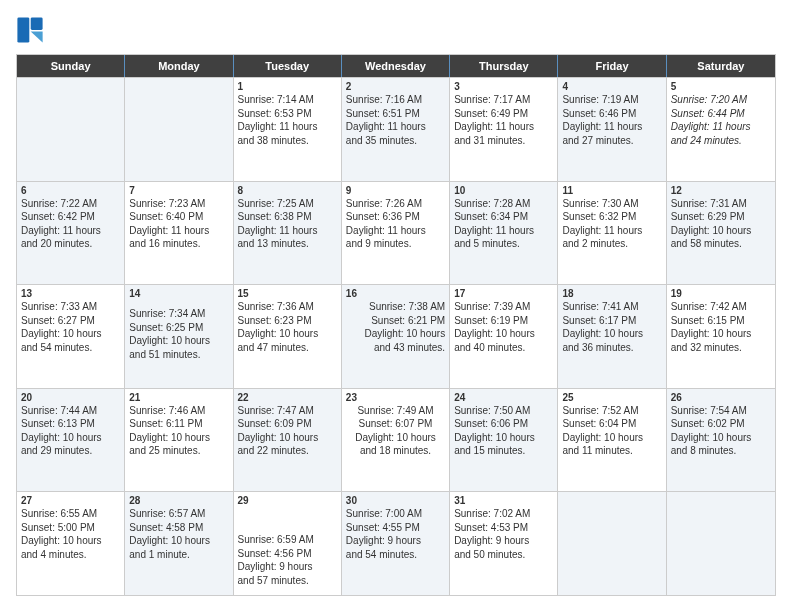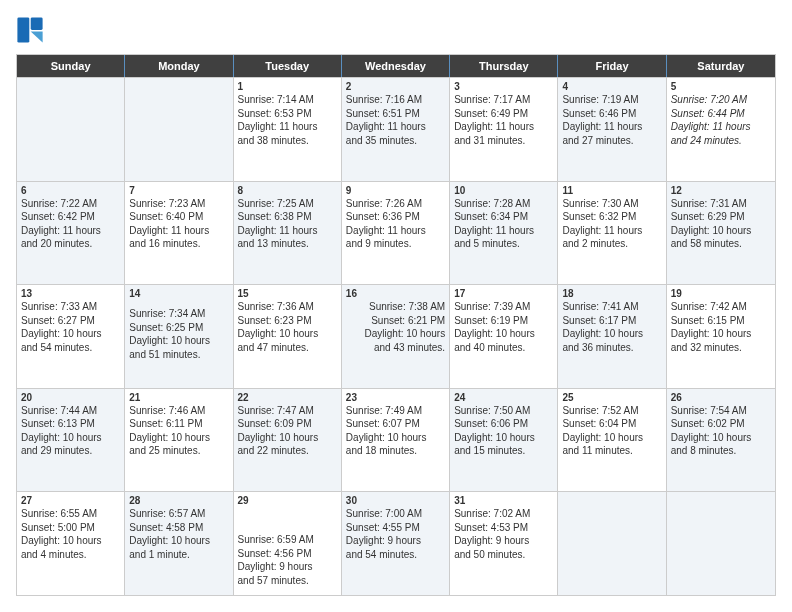--- a/index.html
+++ b/index.html
@@ -299,21 +299,21 @@
           </div>
           <div class="cal-cell shaded">
             <span class="day-num">22</span>
             <div class="cell-text" style="white-space: pre-line;">Sunrise: 7:47 AM
 Sunset: 6:09 PM
 Daylight: 10 hours
 and 22 minutes.</div>
           </div>
           <div class="cal-cell">
             <span class="day-num">23</span>
-            <div class="cell-text" style="white-space: pre-line;">Sunrise: 7:49 AM
+            <div class="cell-text" style="white-space: pre-line; text-align: center;">Sunrise: 7:49 AM
 Sunset: 6:07 PM
 Daylight: 10 hours
 and 18 minutes.</div>
           </div>
           <div class="cal-cell shaded">
             <span class="day-num">24</span>
             <div class="cell-text" style="white-space: pre-line;">Sunrise: 7:50 AM
 Sunset: 6:06 PM
 Daylight: 10 hours
 and 15 minutes.</div>

